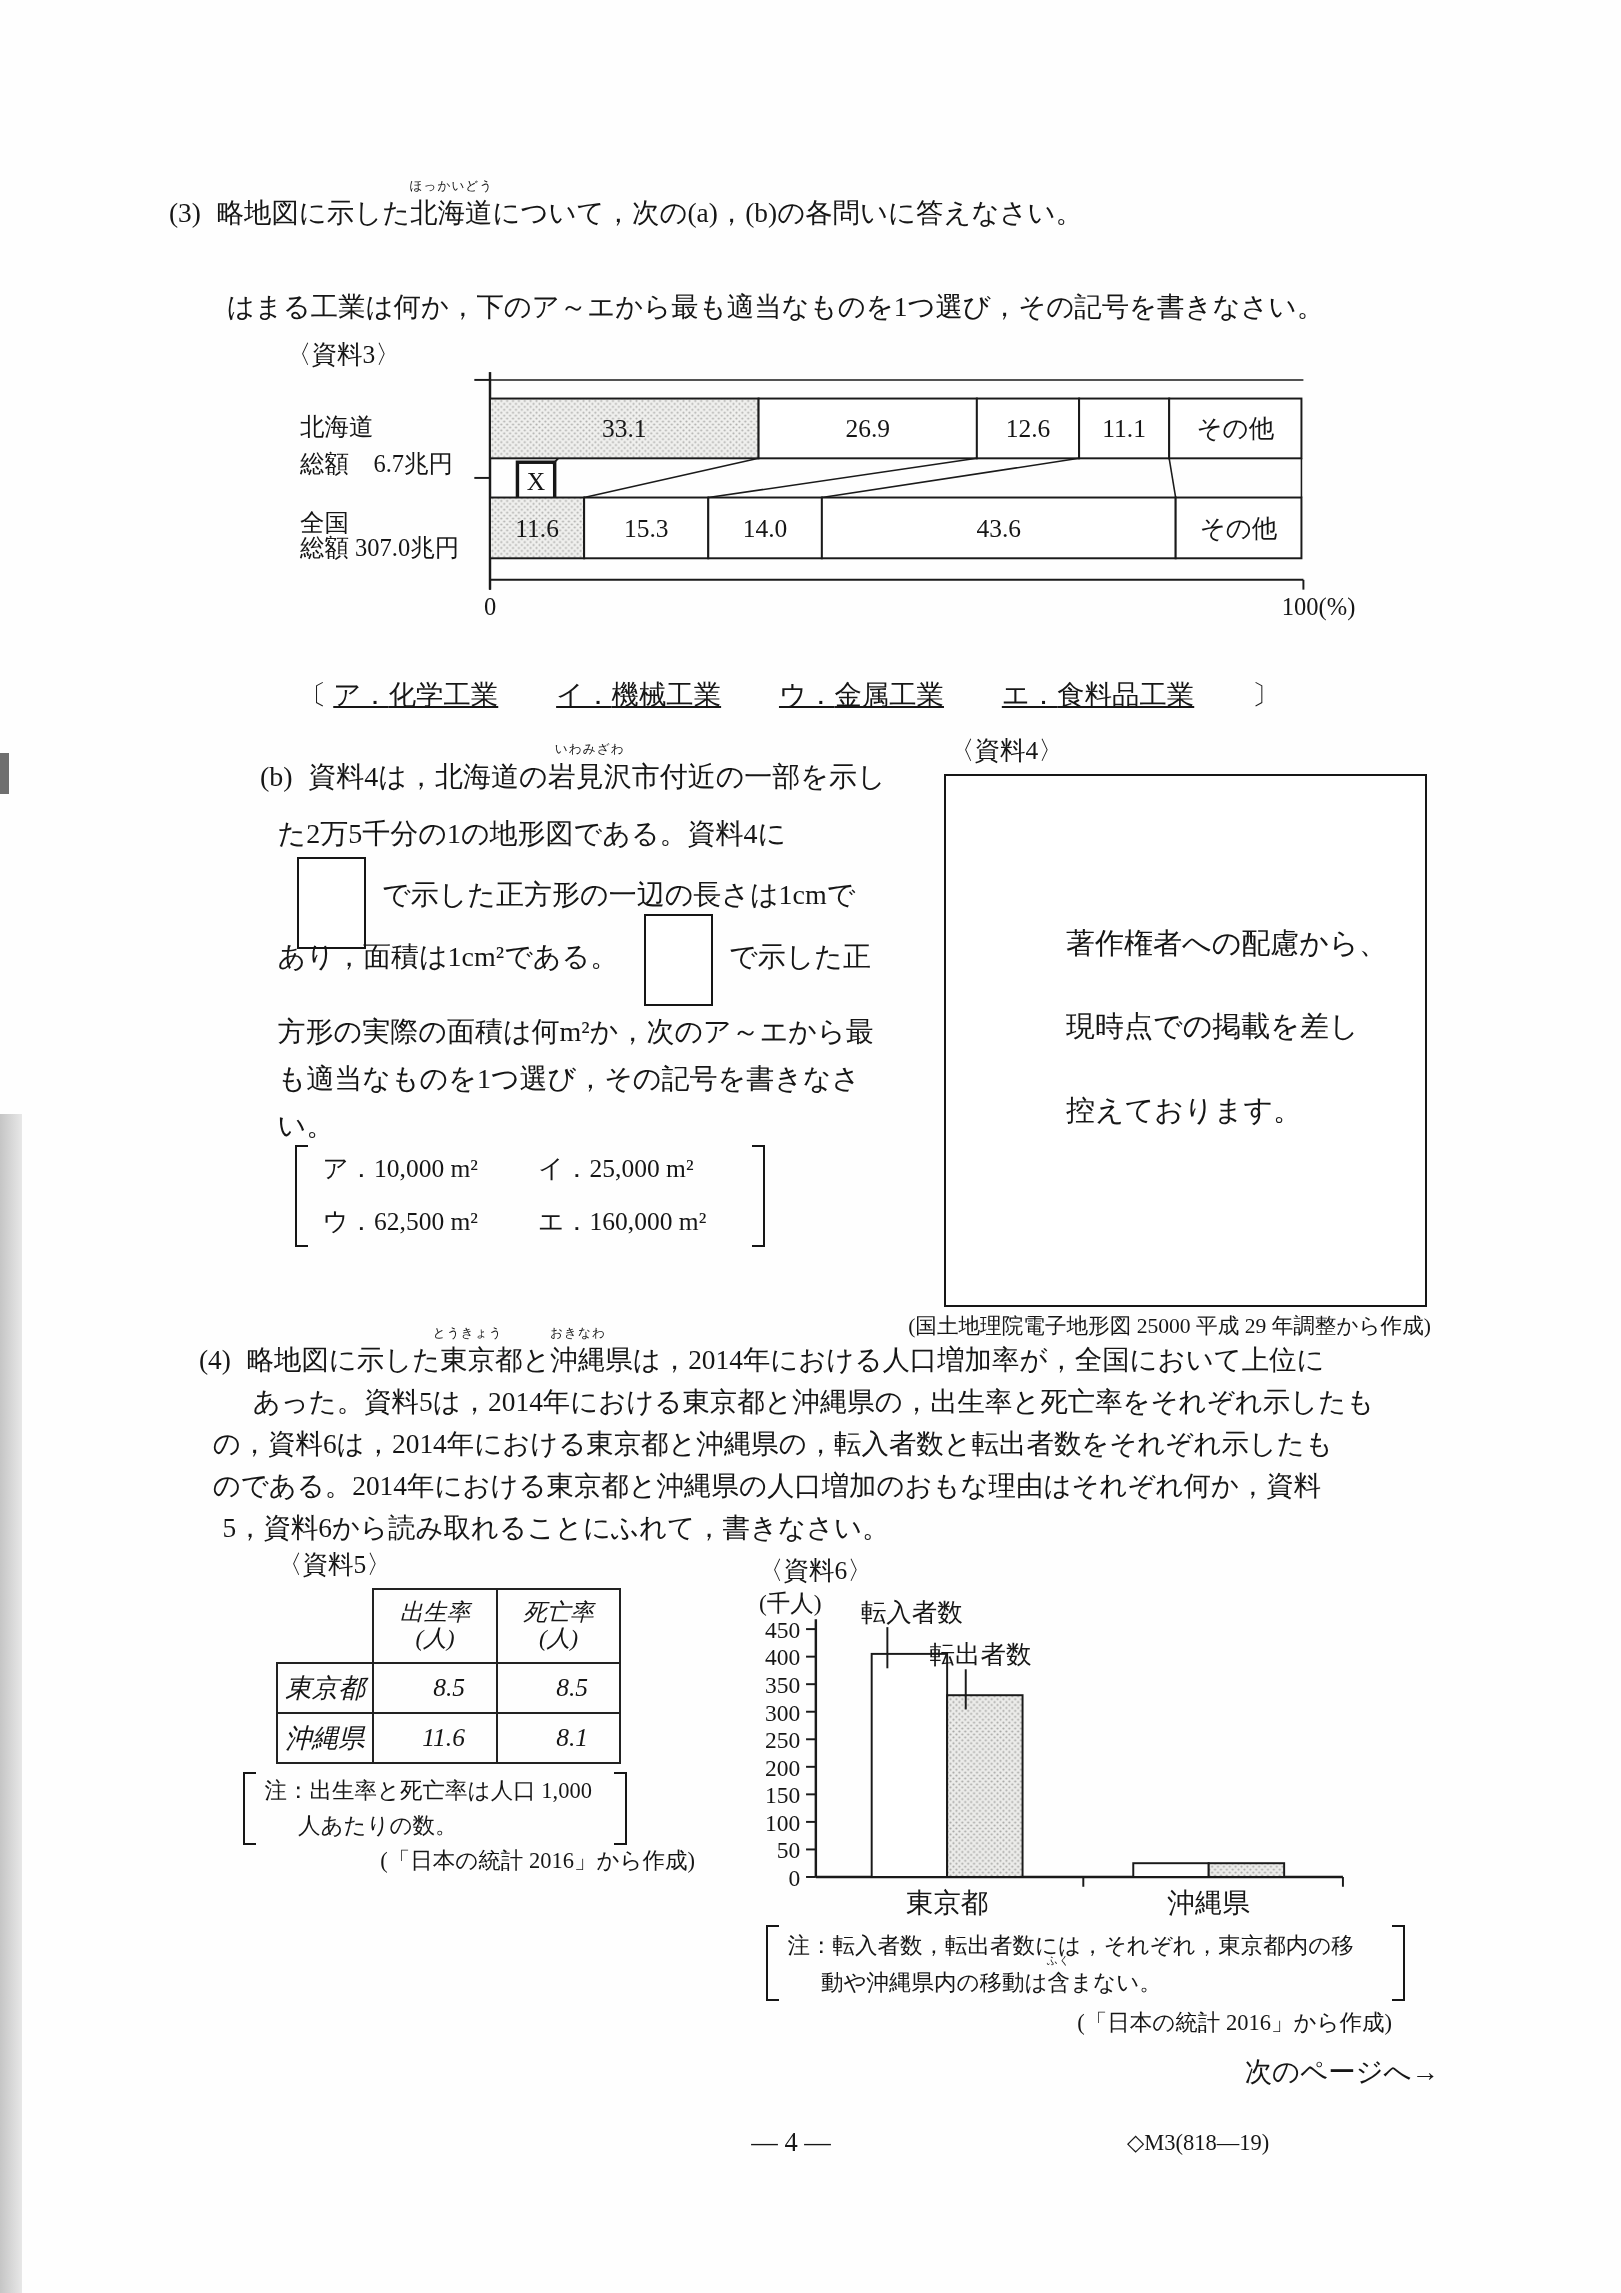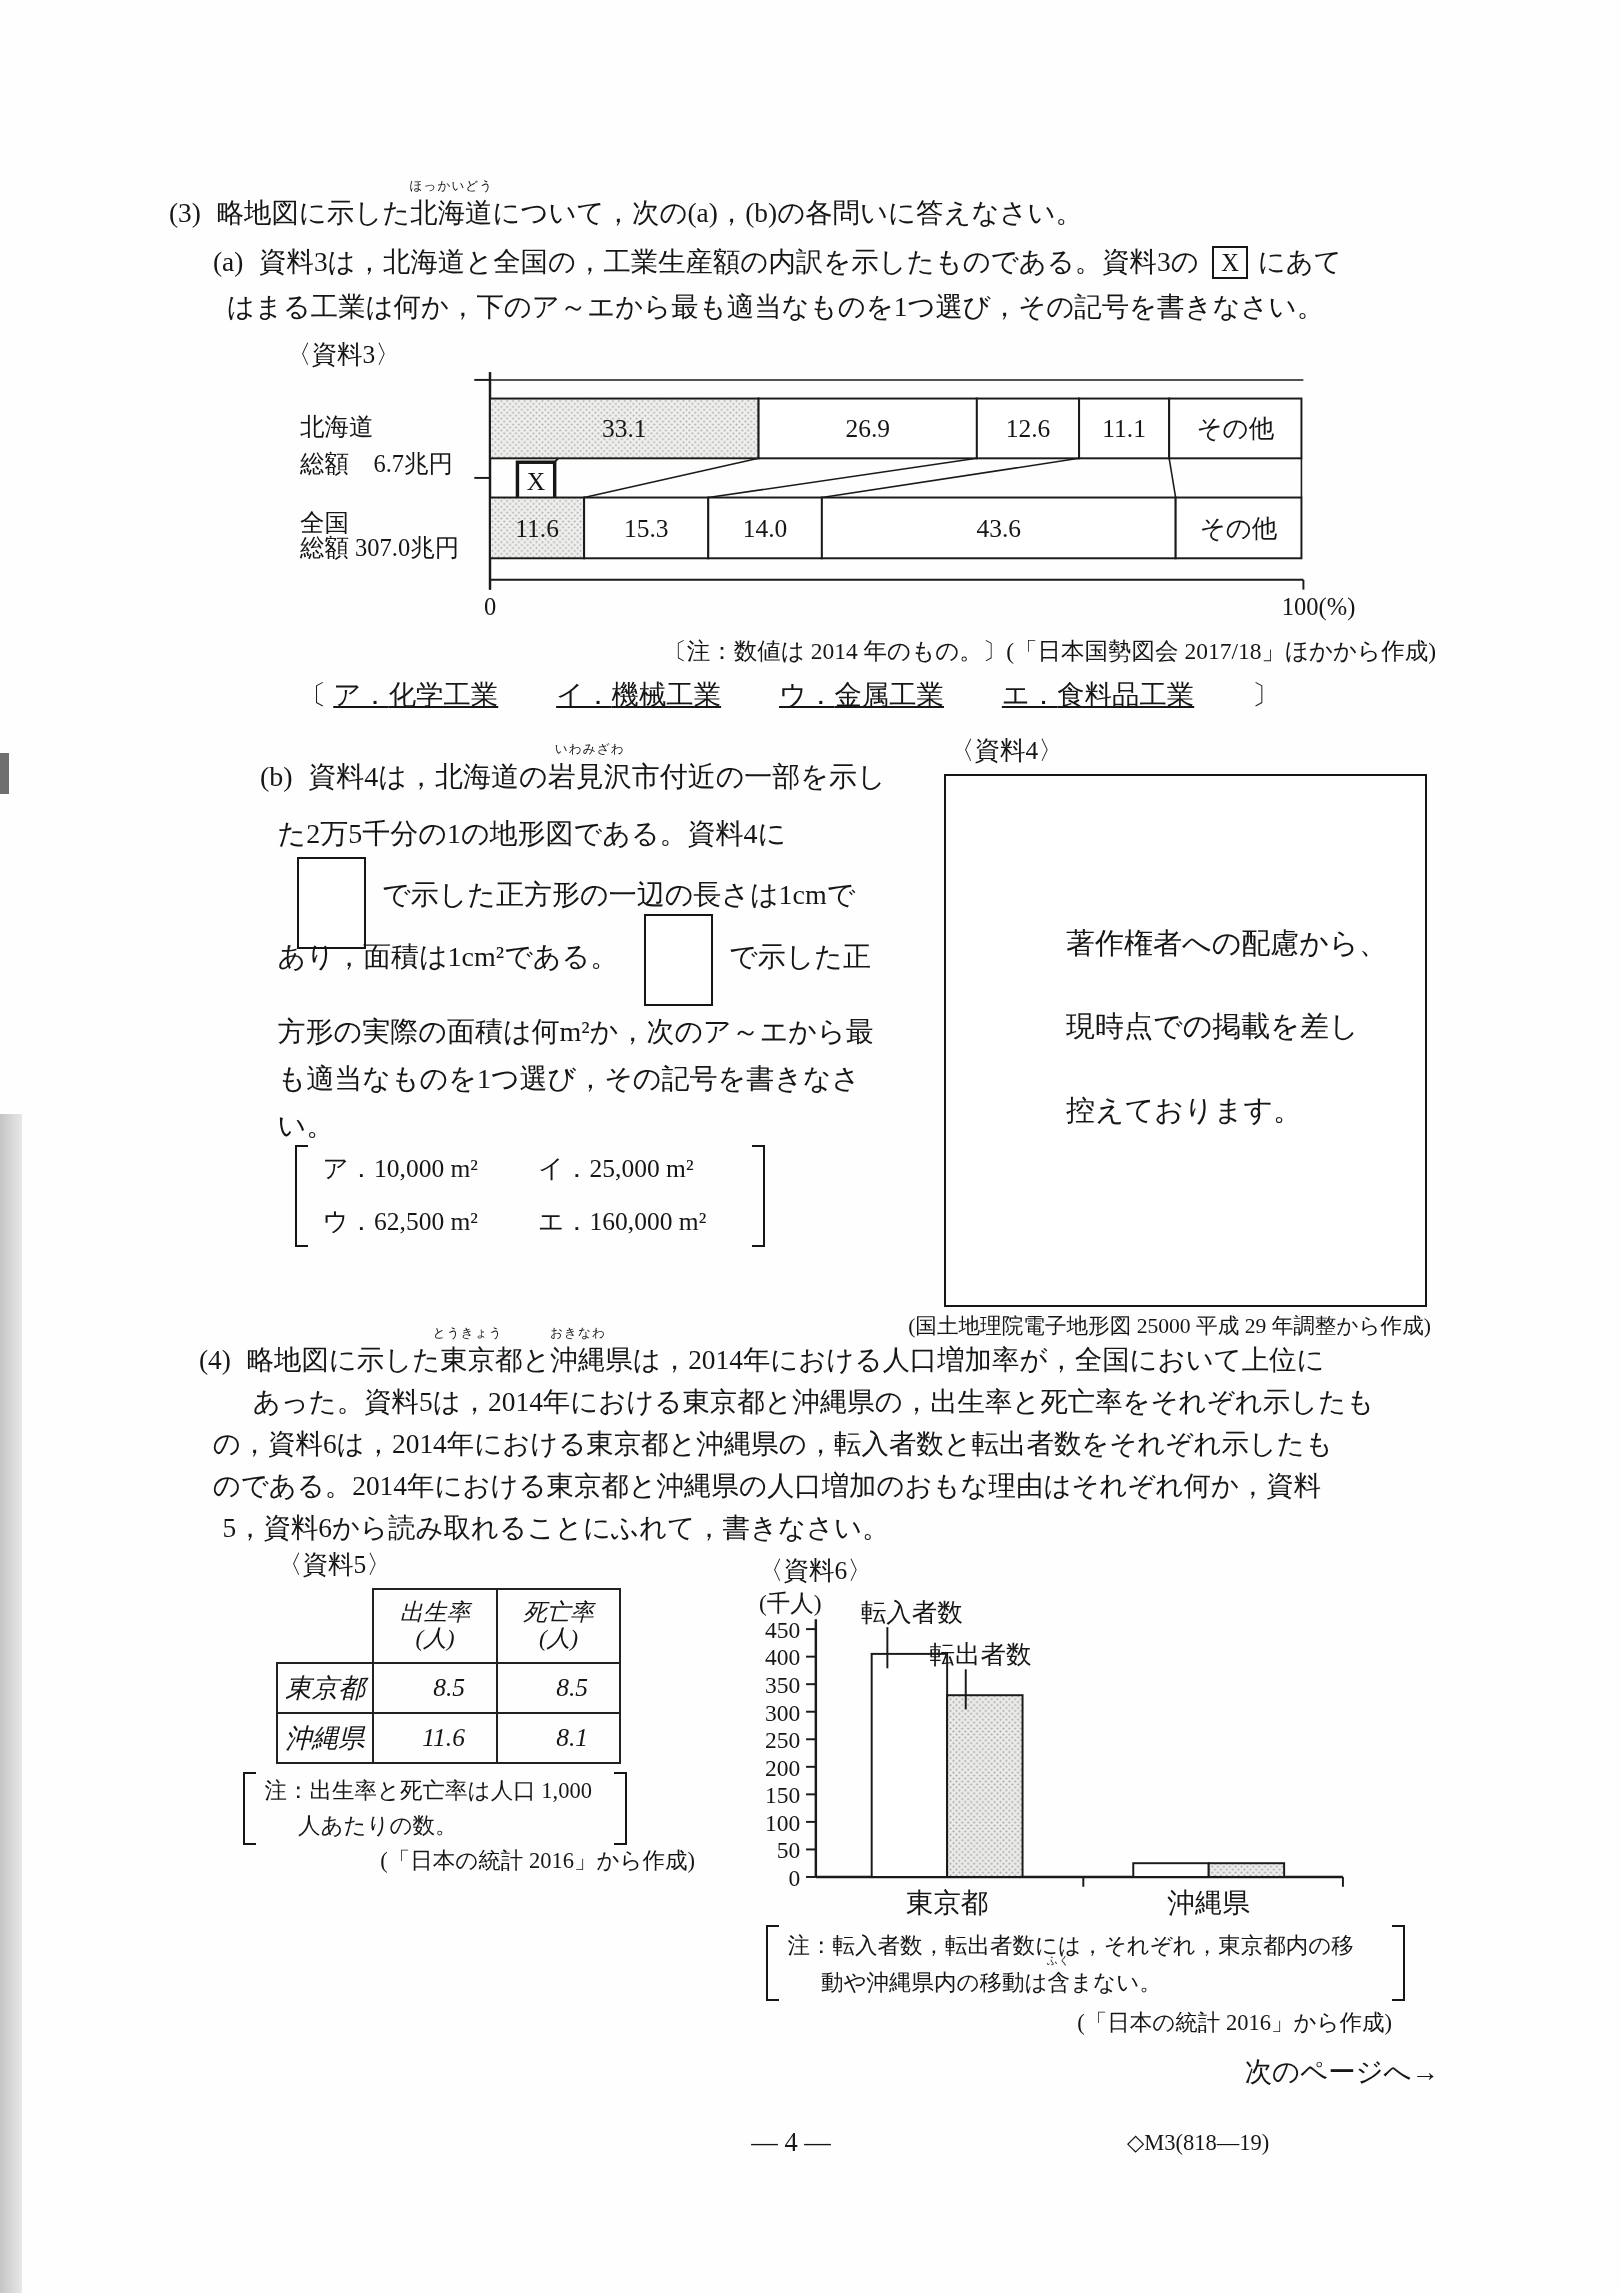--- a/index.html
+++ b/index.html
@@ -47,23 +47,20 @@
 </head>
 <body>
 
 <div class="page">
 
   <div class="line" style="left:169px;top:196px;">
     <span class="num">(3)</span><span>略地図に示した</span><span class="furi-wrap"><span class="furi">ほっかいどう</span><span>北海道</span></span><span>について，次の(a)，(b)の各問いに答えなさい。</span>
   </div>
 
   <div class="abs" style="left:213px;top:245px;width:1255px;height:90px;">
-    <div class="line" style="left:0;top:0;">
-      <span class="num">(a)</span><span>資料3は，北海道と全国の，工業生産額の内訳を示したものである。資料3の</span><span class="xbox">X</span><span>にあて</span>
-    </div>
     <div class="line" style="left:13.7px;top:45px;">はまる工業は何か，下のア～エから最も適当なものを1つ選び，その記号を書きなさい。</div>
   </div>
 
   <div class="line" style="left:286px;top:339px;font-size:25.5px;">〈資料3〉</div>
 
   <svg class="abs" style="left:294px;top:370px;" width="1176" height="257" viewBox="0 0 1200 262">
     <defs>
       <pattern id="dots3" width="6" height="6" patternUnits="userSpaceOnUse">
         <rect width="6" height="6" fill="#f0f0ee"></rect>
         <circle cx="1.5" cy="1.5" r="1.1" fill="#b0b0ae"></circle>
@@ -112,21 +109,20 @@
         <text x="6" y="164" font-size="25">全国</text>
         <text x="6" y="190" font-size="25">総額 307.0兆円</text>
         <line x1="474.06800000000004" y1="90" x2="296.048" y2="130" stroke="#1a1a1a" stroke-width="1.6"></line>
         <line x1="696.8" y1="90" x2="422.73199999999997" y2="130" stroke="#1a1a1a" stroke-width="1.6"></line>
         <line x1="801.1279999999999" y1="90" x2="538.652" y2="130" stroke="#1a1a1a" stroke-width="1.6"></line>
         <line x1="893.036" y1="90" x2="899.66" y2="130" stroke="#1a1a1a" stroke-width="1.6"></line>
         <line x1="1028" y1="90" x2="1028" y2="130" stroke="#1a1a1a" stroke-width="1.6"></line>
       </g>
   </svg>
 
-  <div class="abs" style="left:554px;top:635px;width:882px;text-align:right;font-size:23.5px;white-space:nowrap;">〔注：数値は 2014 年のもの。〕(「日本国勢図会 2017/18」ほかから作成)</div>
 
   <div class="line" style="left:299px;top:678px;">
     <span>〔</span>
     <span class="opt"><span>ア．</span><span>化学工業</span></span>
     <span class="opt"><span>イ．</span><span>機械工業</span></span>
     <span class="opt"><span>ウ．</span><span>金属工業</span></span>
     <span class="opt"><span>エ．</span><span>食料品工業</span></span>
     <span>〕</span>
   </div>
 

